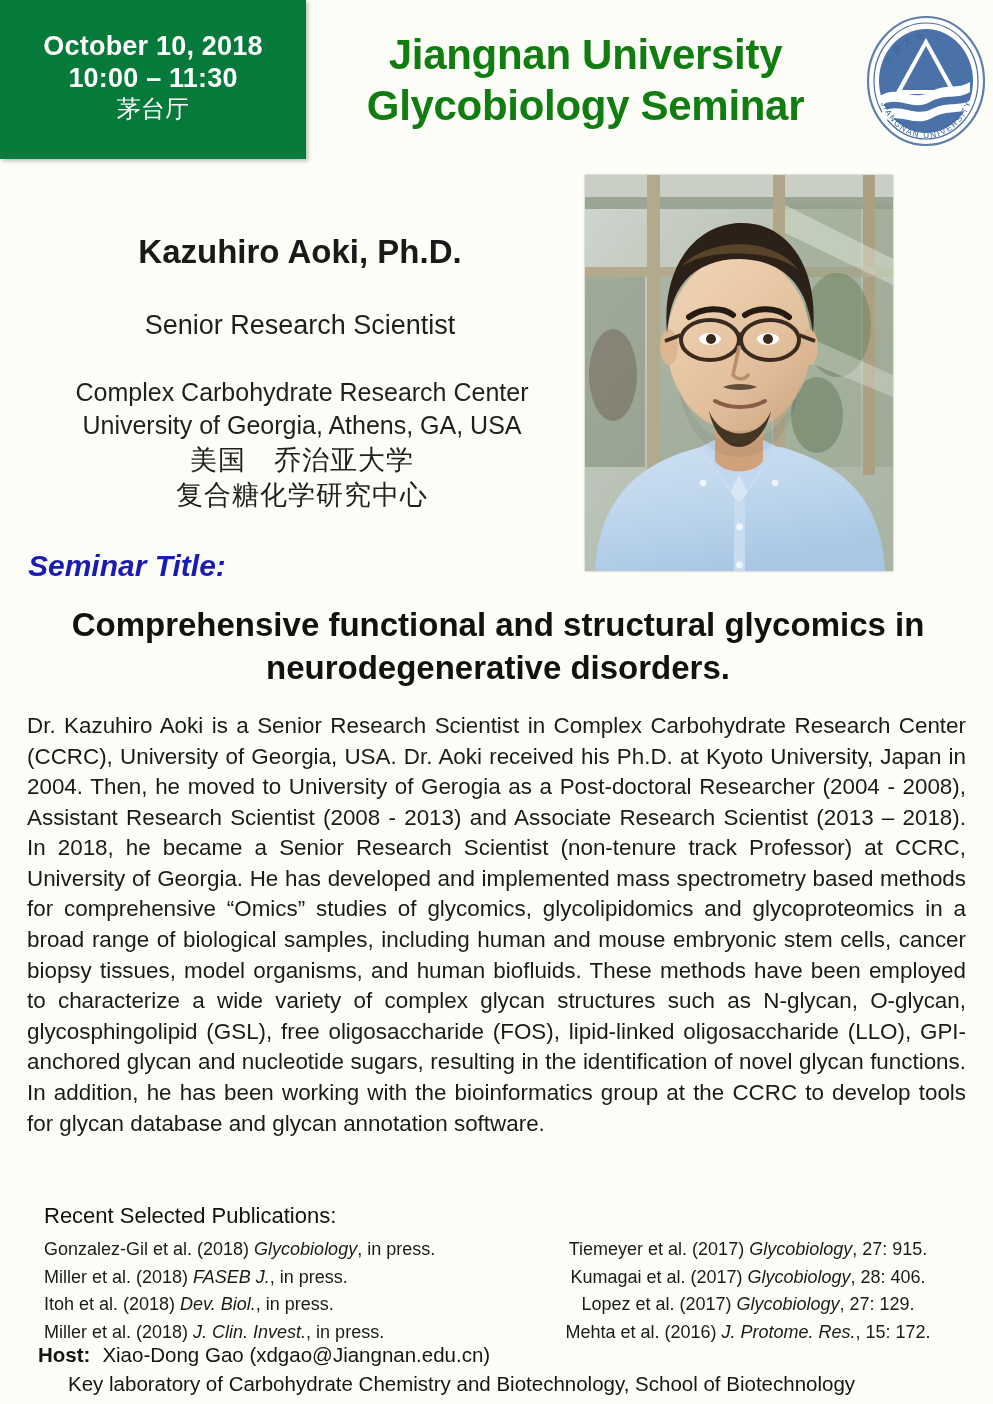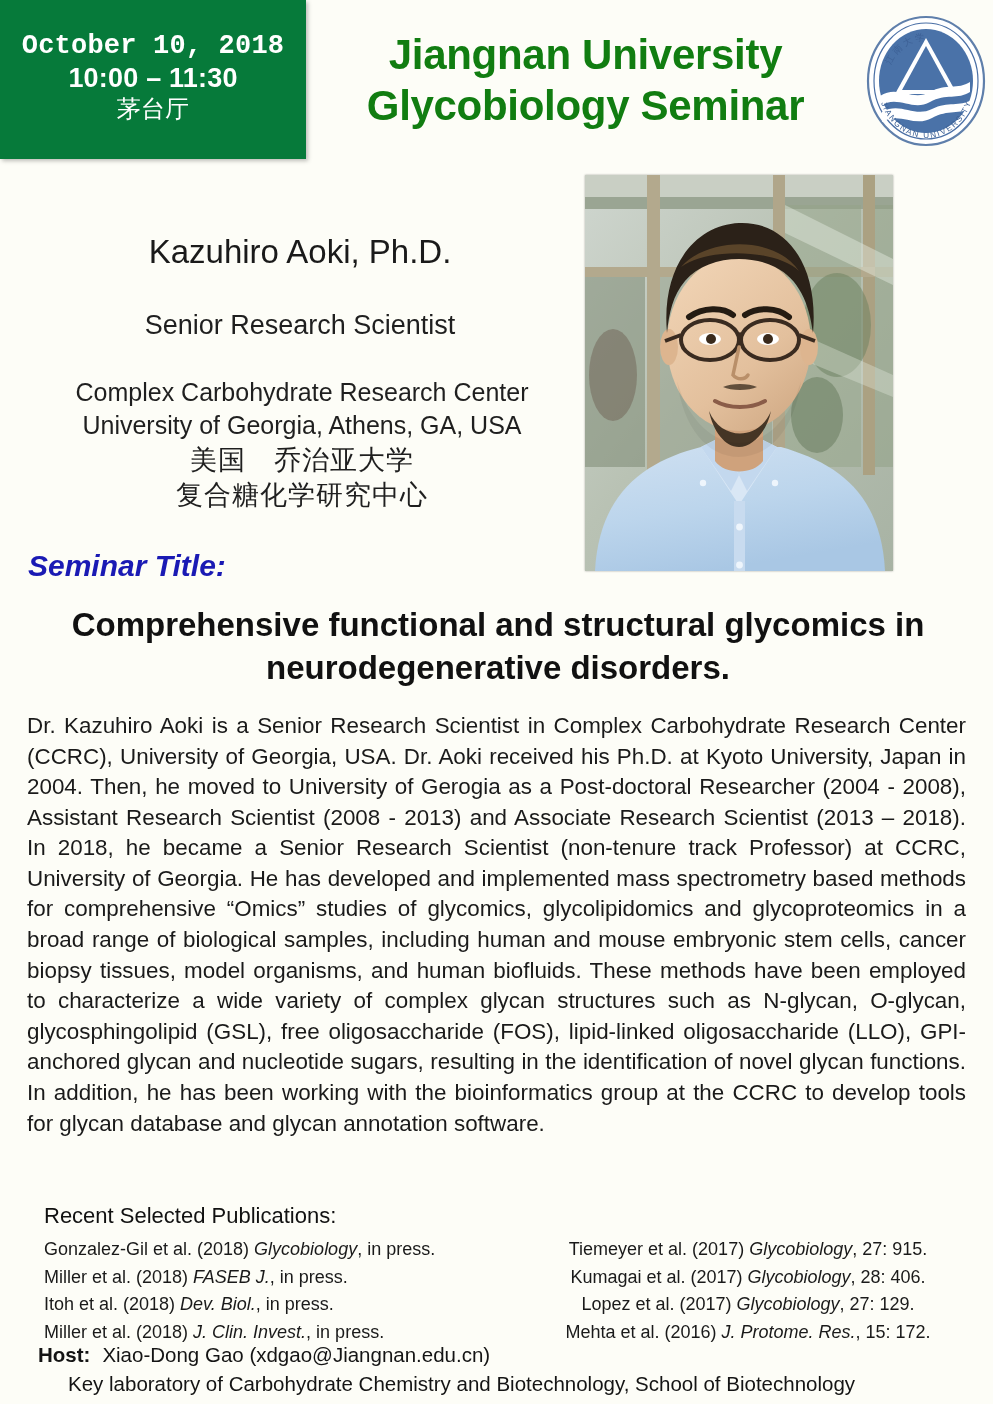--- a/index.html
+++ b/index.html
@@ -34,21 +34,21 @@
     box-sizing: border-box;
     padding-bottom: 4px;
   }
   .hdr-date, .hdr-time, .hdr-room {
     color: #ffffff;
     font-weight: bold;
     text-align: center;
     line-height: 1.18;
     letter-spacing: 0.2px;
   }
-  .hdr-date { font-size: 27px; font-family: Liberation Mono, monospace; }
+  .hdr-date { font-size: 27px; }
   .hdr-time { font-size: 27px; }
   .hdr-room { font-size: 24px; font-weight: normal; }
 
   .hdr-title-wrap {
     position: absolute;
     left: 318px;
     top: 10px;
     width: 535px;
     height: 140px;
     display: flex;
@@ -74,21 +74,21 @@
   }
 
   
   .speaker-name {
     position: absolute;
     left: 40px;
     top: 233px;
     width: 520px;
     text-align: center;
     font-size: 33px;
-    font-weight: normal;
+    font-weight: bold;
     color: #1a1a1a;
   }
   .speaker-role {
     position: absolute;
     left: 40px;
     top: 310px;
     width: 520px;
     text-align: center;
     font-size: 27px;
     color: #1f1f1f;

